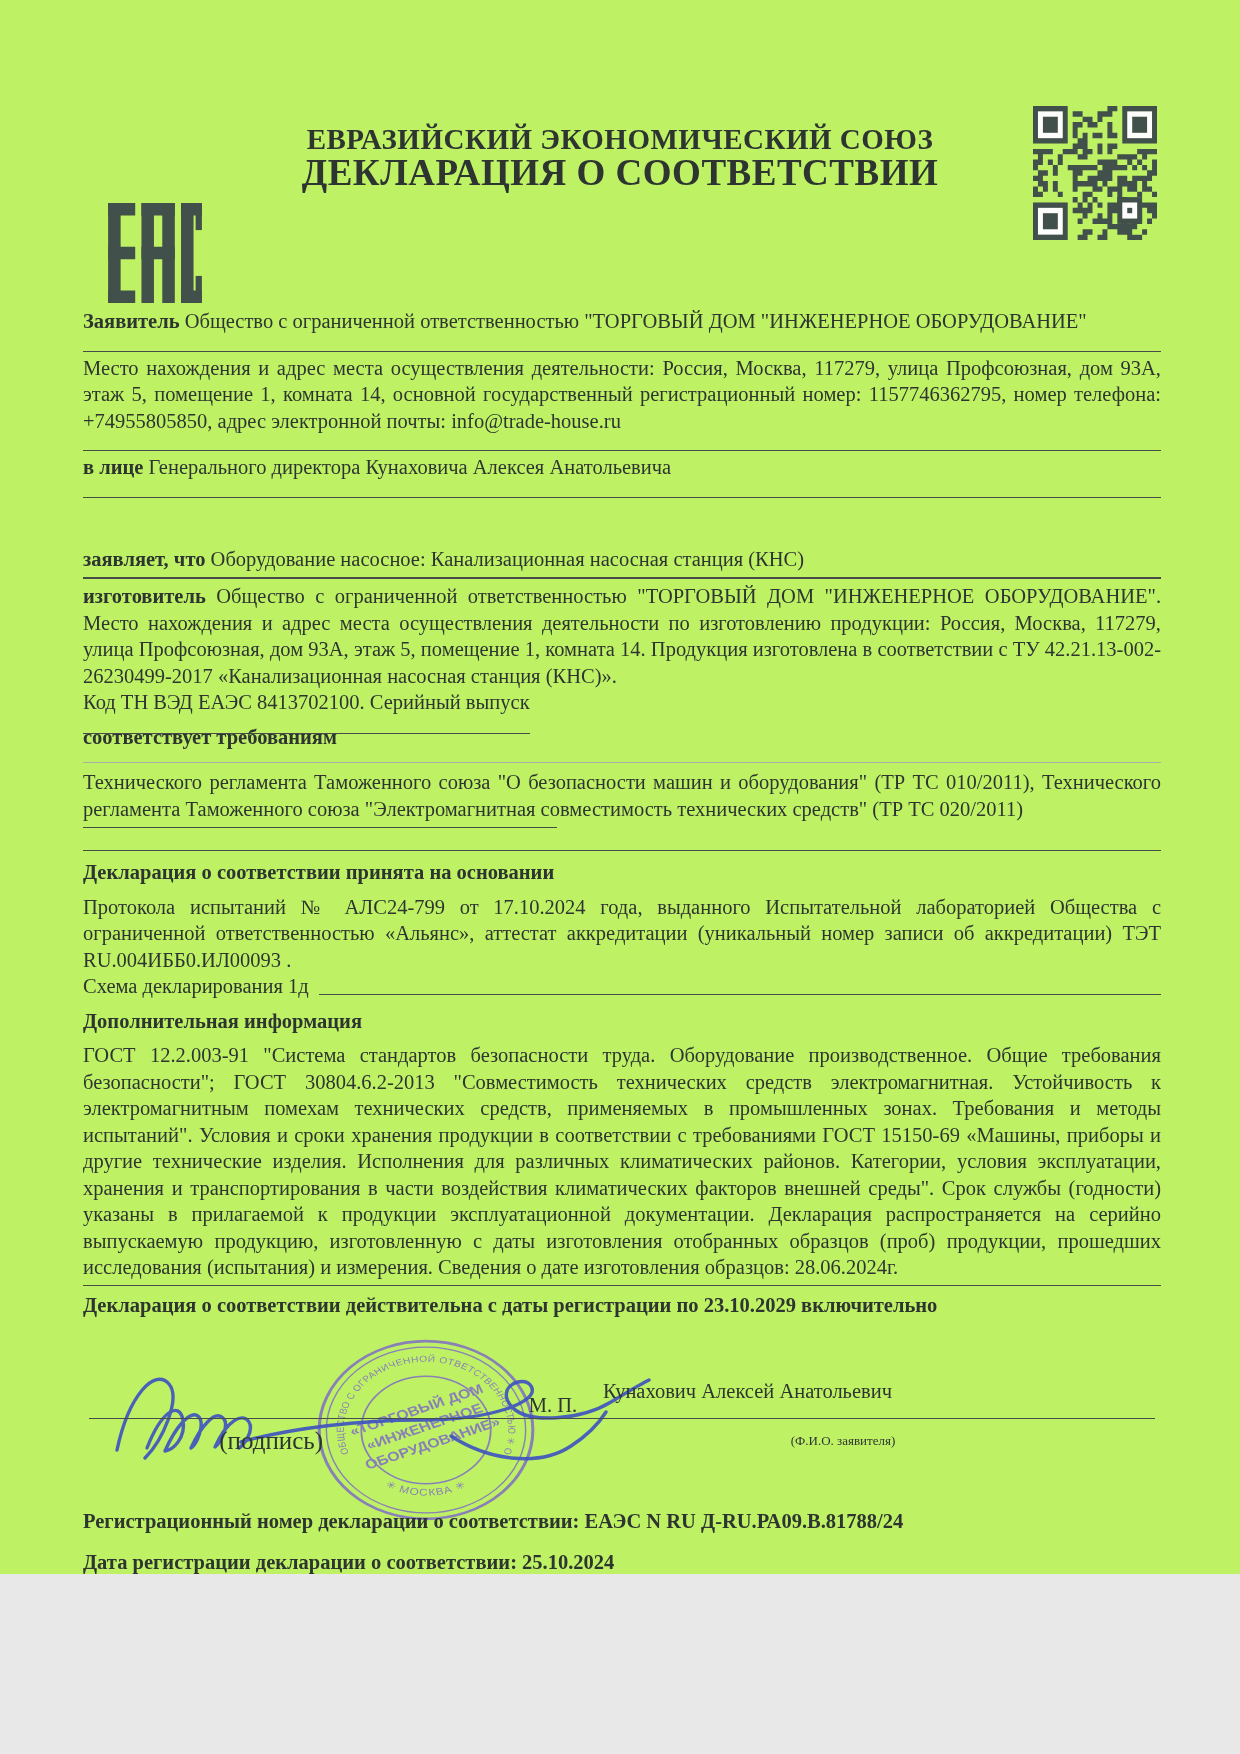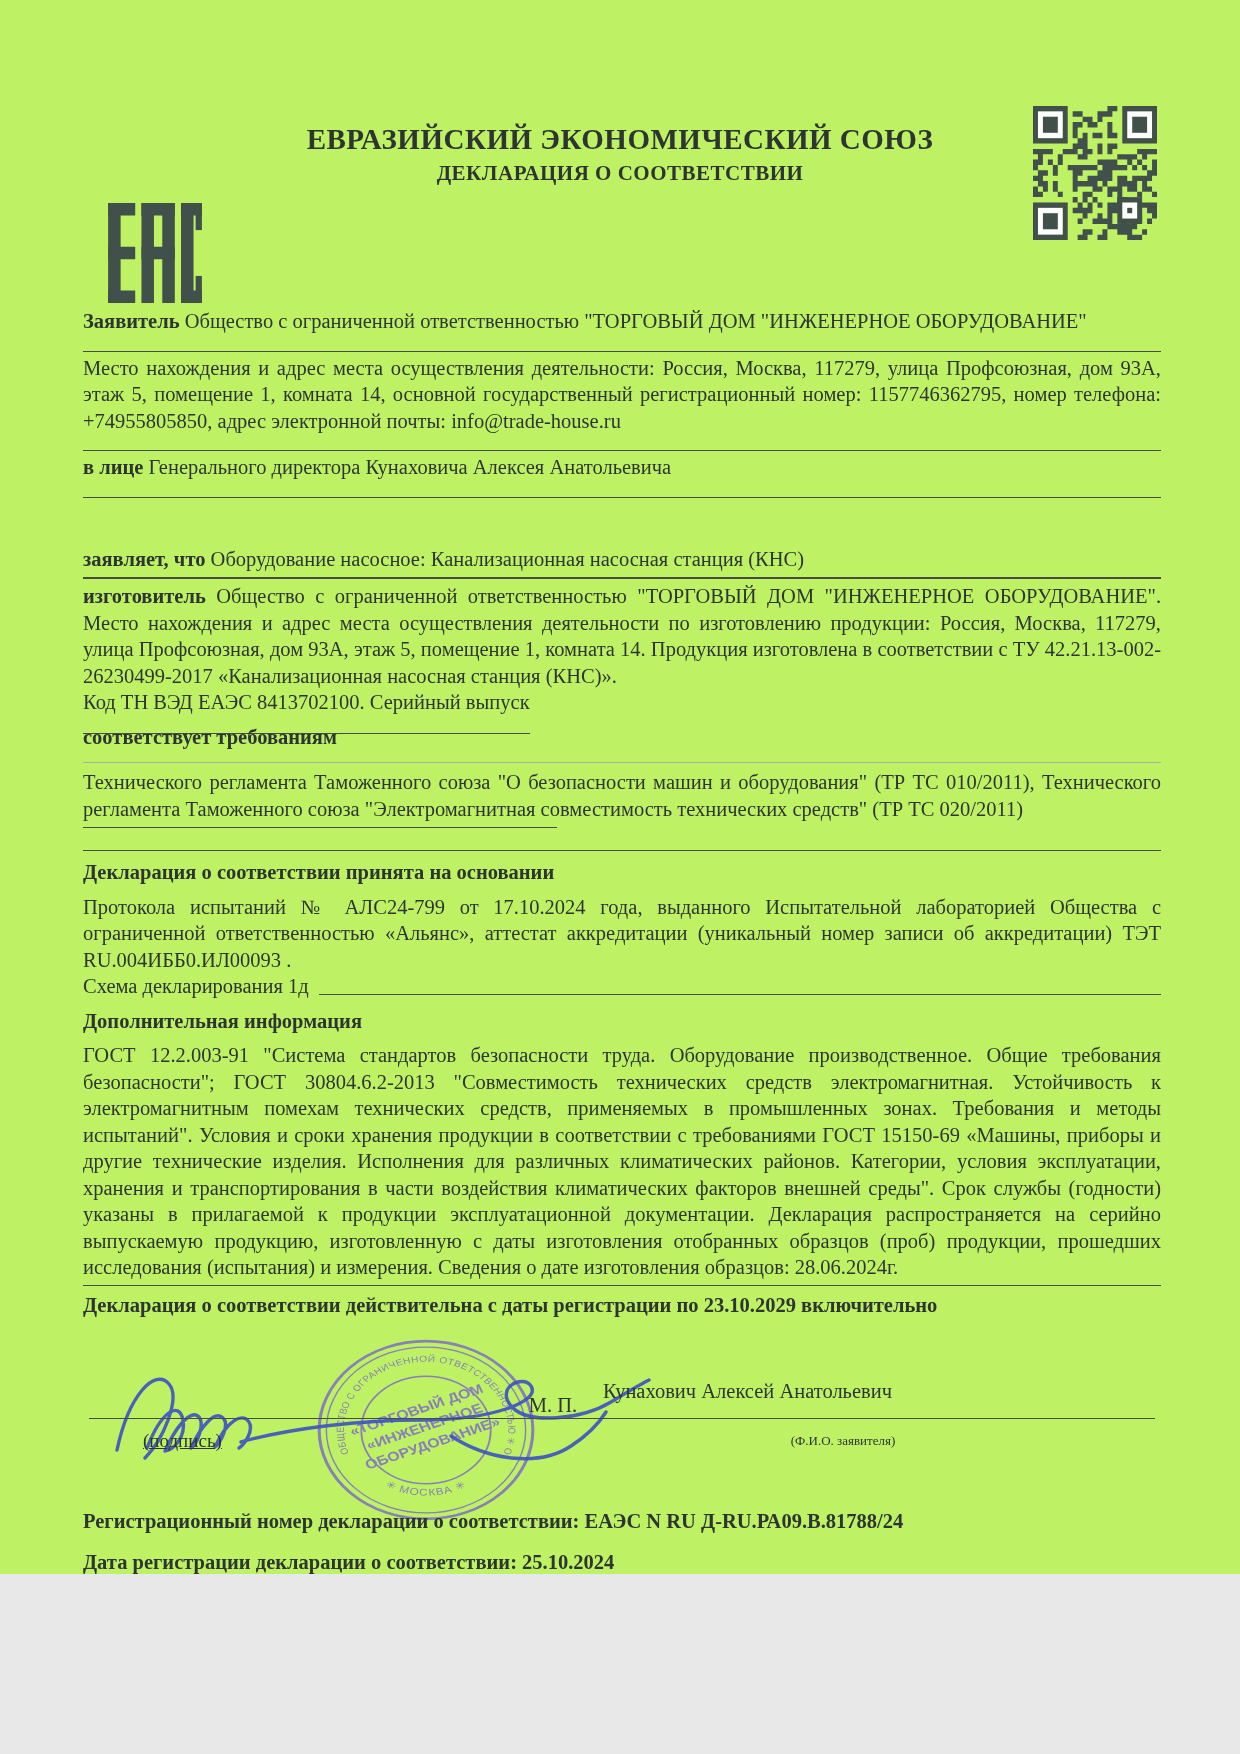--- a/index.html
+++ b/index.html
@@ -16,39 +16,39 @@
     width:1240px;height:1574px;
     margin:0 auto;
     background:#bef264;
     color:var(--ink);
     font-family:"Liberation Serif","DejaVu Serif",serif;
     font-size:20.5px;line-height:26.5px;
     overflow:hidden;
   }
   .doc-title{position:absolute;top:122px;left:0;right:0;text-align:center;font-weight:bold;}
   .doc-title .t1{font-size:29px;line-height:34px;letter-spacing:.5px;}
-  .doc-title .t2{font-size:21px;line-height:34px;letter-spacing:.5px;font-family:Liberation Serif, serif;}
+  .doc-title .t2{font-size:37px;line-height:34px;letter-spacing:.5px;font-family:Liberation Serif, serif;}
   .eac{position:absolute;top:203px;left:108px;color:var(--mark);}
   .qr{position:absolute;top:106px;left:1033px;color:var(--mark);}
   .body{position:absolute;top:308px;left:83px;width:1078px;}
   .body p{margin:0;text-align:justify;}
   b{font-weight:bold;}
   .row{border-bottom:1.7px solid var(--rule);padding-bottom:16px;margin-bottom:3px;}
   .row-thick{border-bottom:2px solid var(--rule);padding-bottom:5px;margin-bottom:4px;margin-top:48px;}
   .underlined{border-bottom:1.7px solid var(--rule);padding-bottom:20px;}
   .heading{font-weight:bold;margin:0;text-align:left;}
   .heading.faint{border-bottom:1.6px solid var(--rule-faint);padding-bottom:12px;margin-bottom:6px;}
   .partial-rule{width:44%;border-bottom:1.7px solid var(--rule);height:2px;margin:3px 0 6px;}
   .sect{margin-top:8px;}
   .schema-row{display:flex;align-items:flex-end;margin-top:0;}
   .schema-row .tail{flex:1;border-bottom:1.7px solid var(--rule);margin:0 0 5px 10px;}
   .validity{font-weight:bold;border-top:1.7px solid var(--rule);padding-top:6px;margin-top:4px;text-align:left;}
   .sig-area{position:absolute;top:1352px;left:83px;width:1078px;height:200px;}
   .sig-line{position:absolute;top:66px;left:6px;width:1066px;border-bottom:1.8px solid var(--rule);}
-  .sig-caption{position:absolute;top:76px;left:60px;width:180px;text-align:left;font-size:19px;text-decoration:underline;}
+  .sig-caption{position:absolute;top:76px;left:60px;width:180px;text-align:right;font-size:25px;}
   .mp{position:absolute;top:40px;left:430px;width:80px;text-align:center;}
   .declarant-name{position:absolute;top:26px;left:520px;width:480px;}
   .fio-caption{position:absolute;top:76px;left:560px;width:400px;text-align:center;font-size:13px;}
   .stamp{position:absolute;top:-16px;left:230px;color:var(--stamp);opacity:.82;}
   .signature{position:absolute;top:-2px;left:18px;color:var(--sig);opacity:.9;}
   .footer-line{position:absolute;left:83px;font-weight:bold;}
   .reg-number{top:1508px;}
   .reg-date{top:1549px;}
   .stamp text{fill:var(--stamp);font-family:"Liberation Sans","DejaVu Sans",sans-serif;}
 </style>

